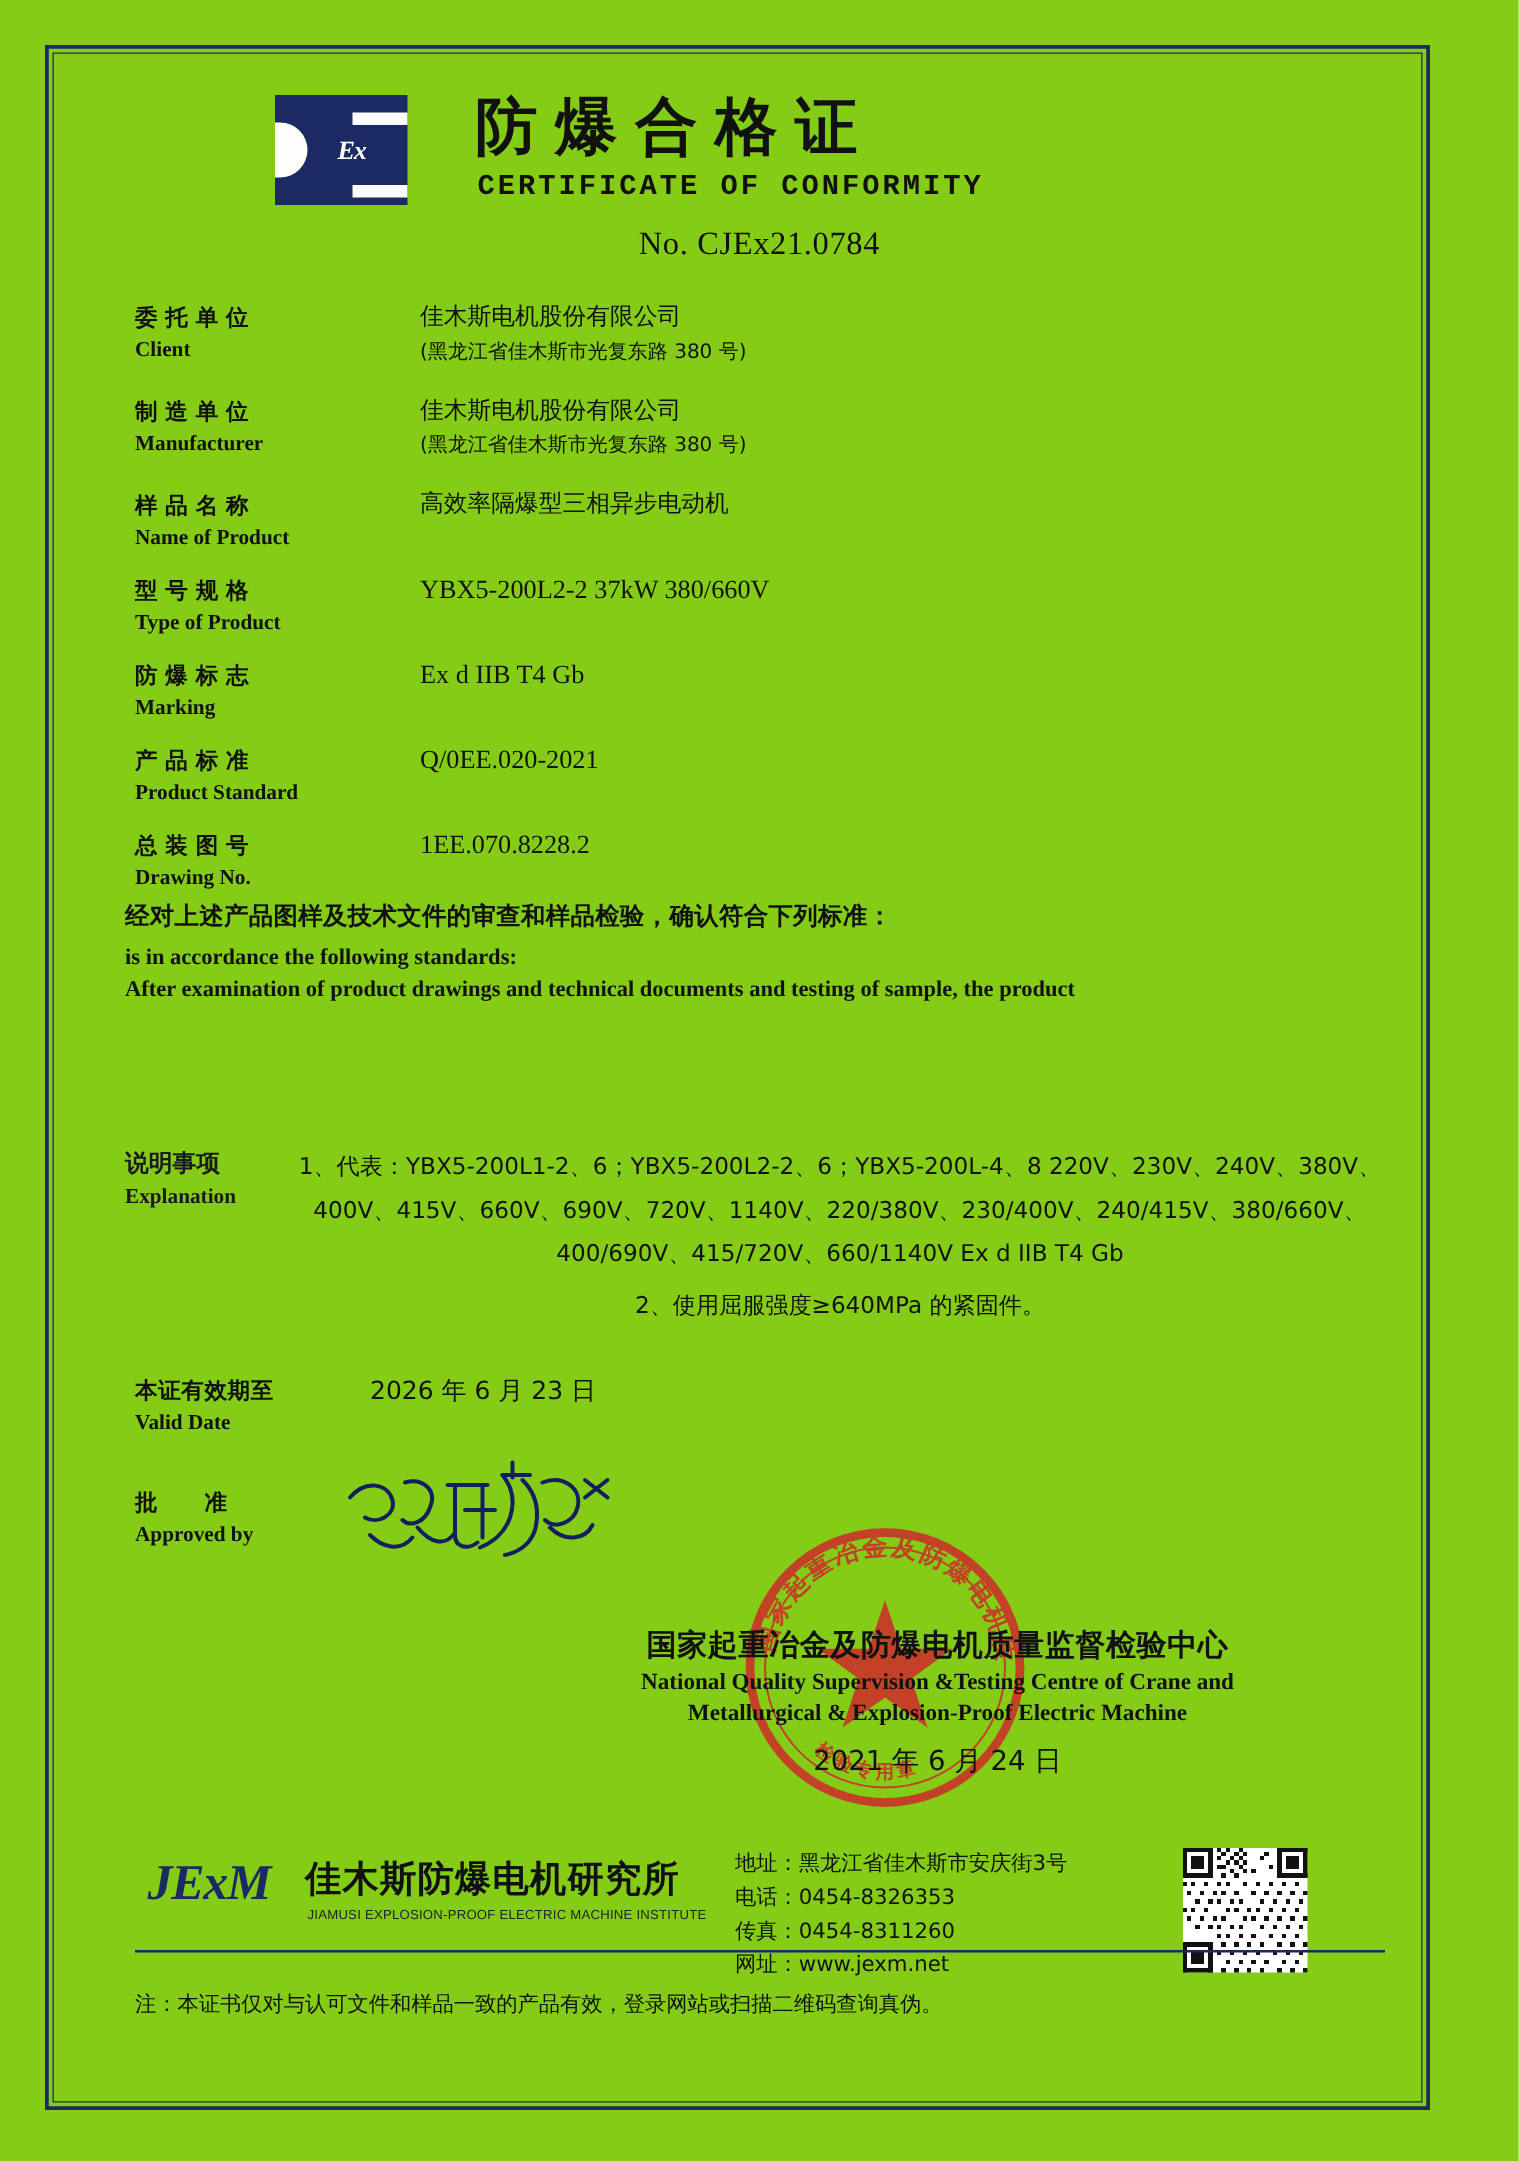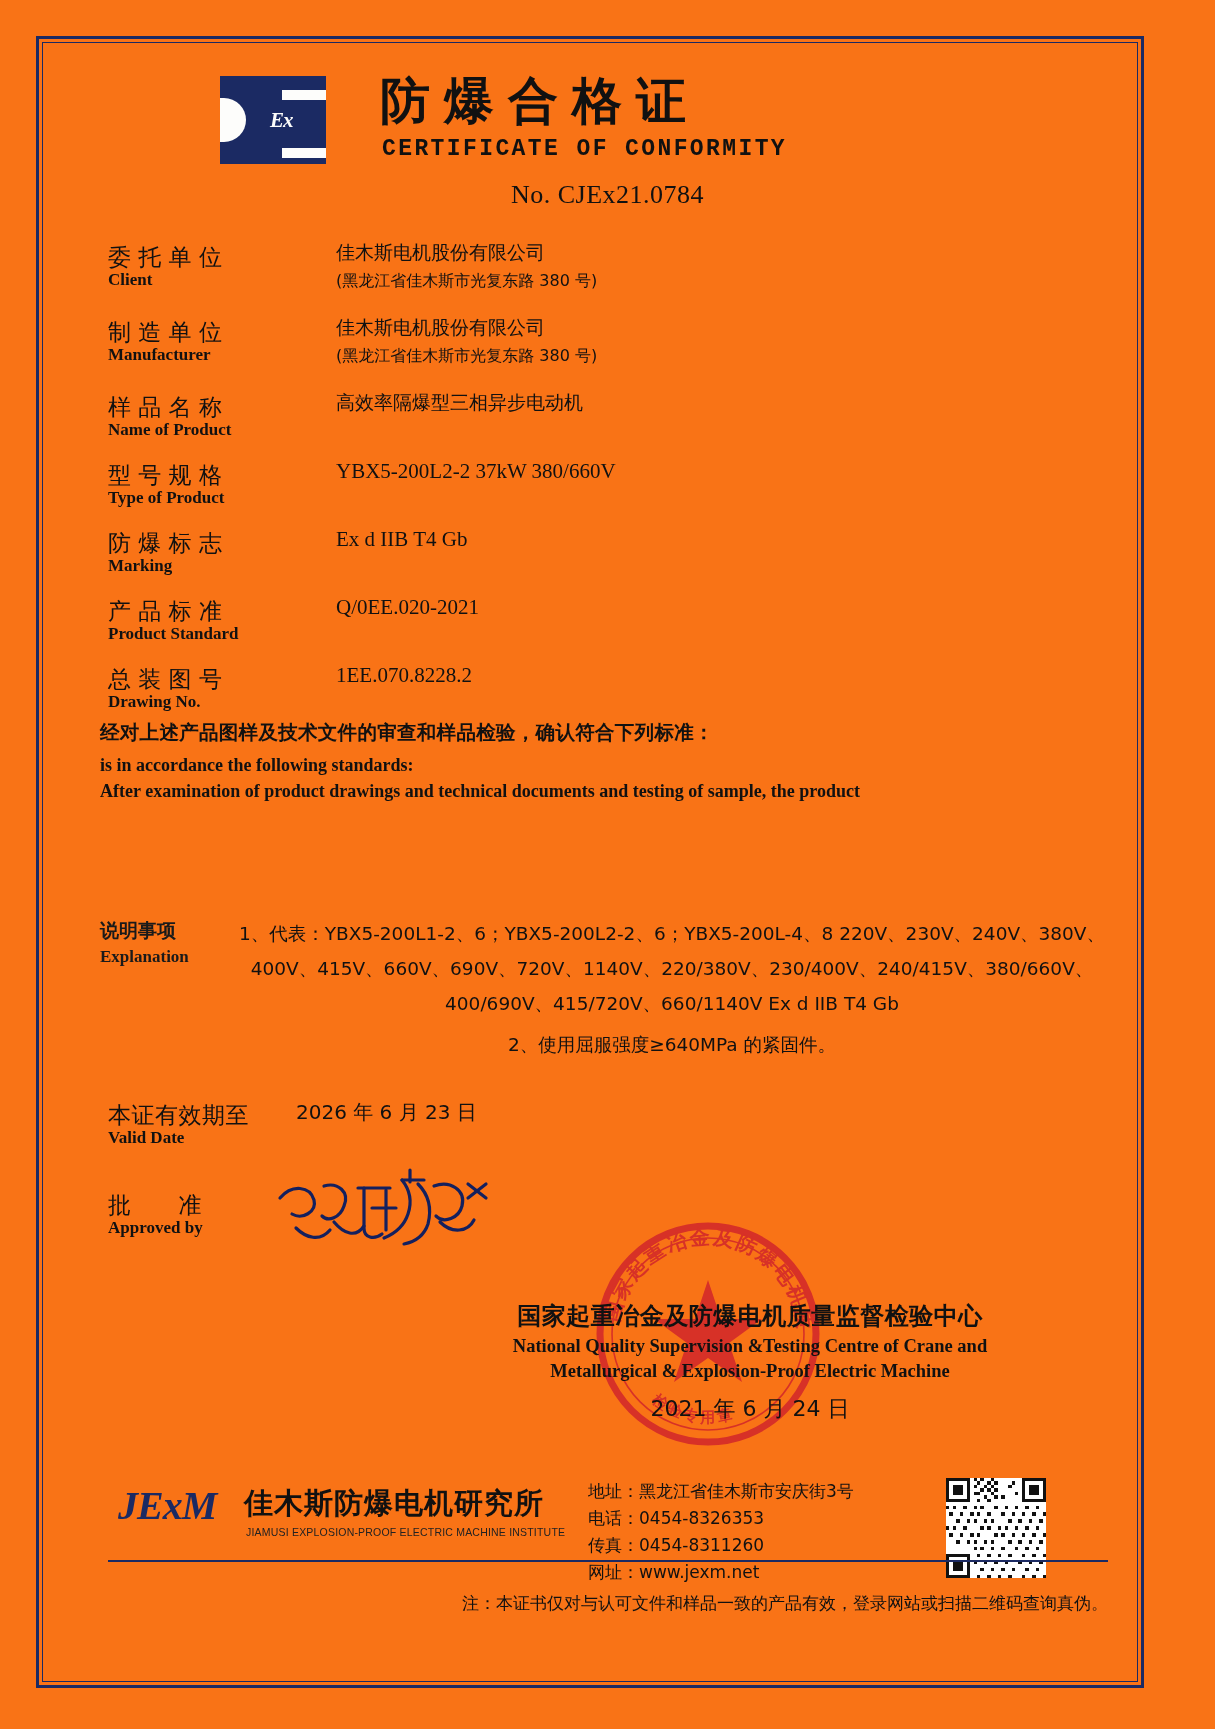--- a/index.html
+++ b/index.html
@@ -13,21 +13,21 @@
     font-family: "Liberation Serif", serif;
     color: #1a1a1a;
     position: relative;
     overflow: hidden;
   }
   .page {
     position: absolute;
     left: 0; top: 0;
     width: 1215px;
     height: 1729px;
-    background: #f97316;
+    background: #84cc16;
   }
   .outer-border {
     position: absolute;
     left: 36px; top: 36px;
     width: 1108px;
     height: 1652px;
     border: 3px solid #1b2a63;
     box-sizing: border-box;
   }
   .inner-border {
@@ -123,22 +123,22 @@
     width: 900px;
   }
   .frow {
     position: relative;
     min-height: 63px;
   }
   .flabel-cn {
     position: absolute;
     left: 0; top: 2px;
     font-family: "DejaVu Sans", sans-serif;
-    font-weight: normal;
-    font-size: 23px;
+    font-weight: bold;
+    font-size: 18px;
     color: #111;
     white-space: nowrap;
   }
   .flabel-en {
     position: absolute;
     left: 0; top: 30px;
     font-family: "Liberation Serif", serif;
     font-weight: bold;
     font-size: 17px;
     color: #111;
@@ -345,21 +345,21 @@
   .qr {
     position: absolute;
     left: 946px; top: 1478px;
     width: 100px;
     height: 100px;
   }
   .note {
     position: absolute;
     left: 108px; top: 1592px;
     width: 1000px;
-    text-align: right;
+    text-align: left;
     font-family: "DejaVu Sans", sans-serif;
     font-size: 17px;
     color: #111;
   }
 </style>
 </head>
 <body>
 
 <div class="page">
 

